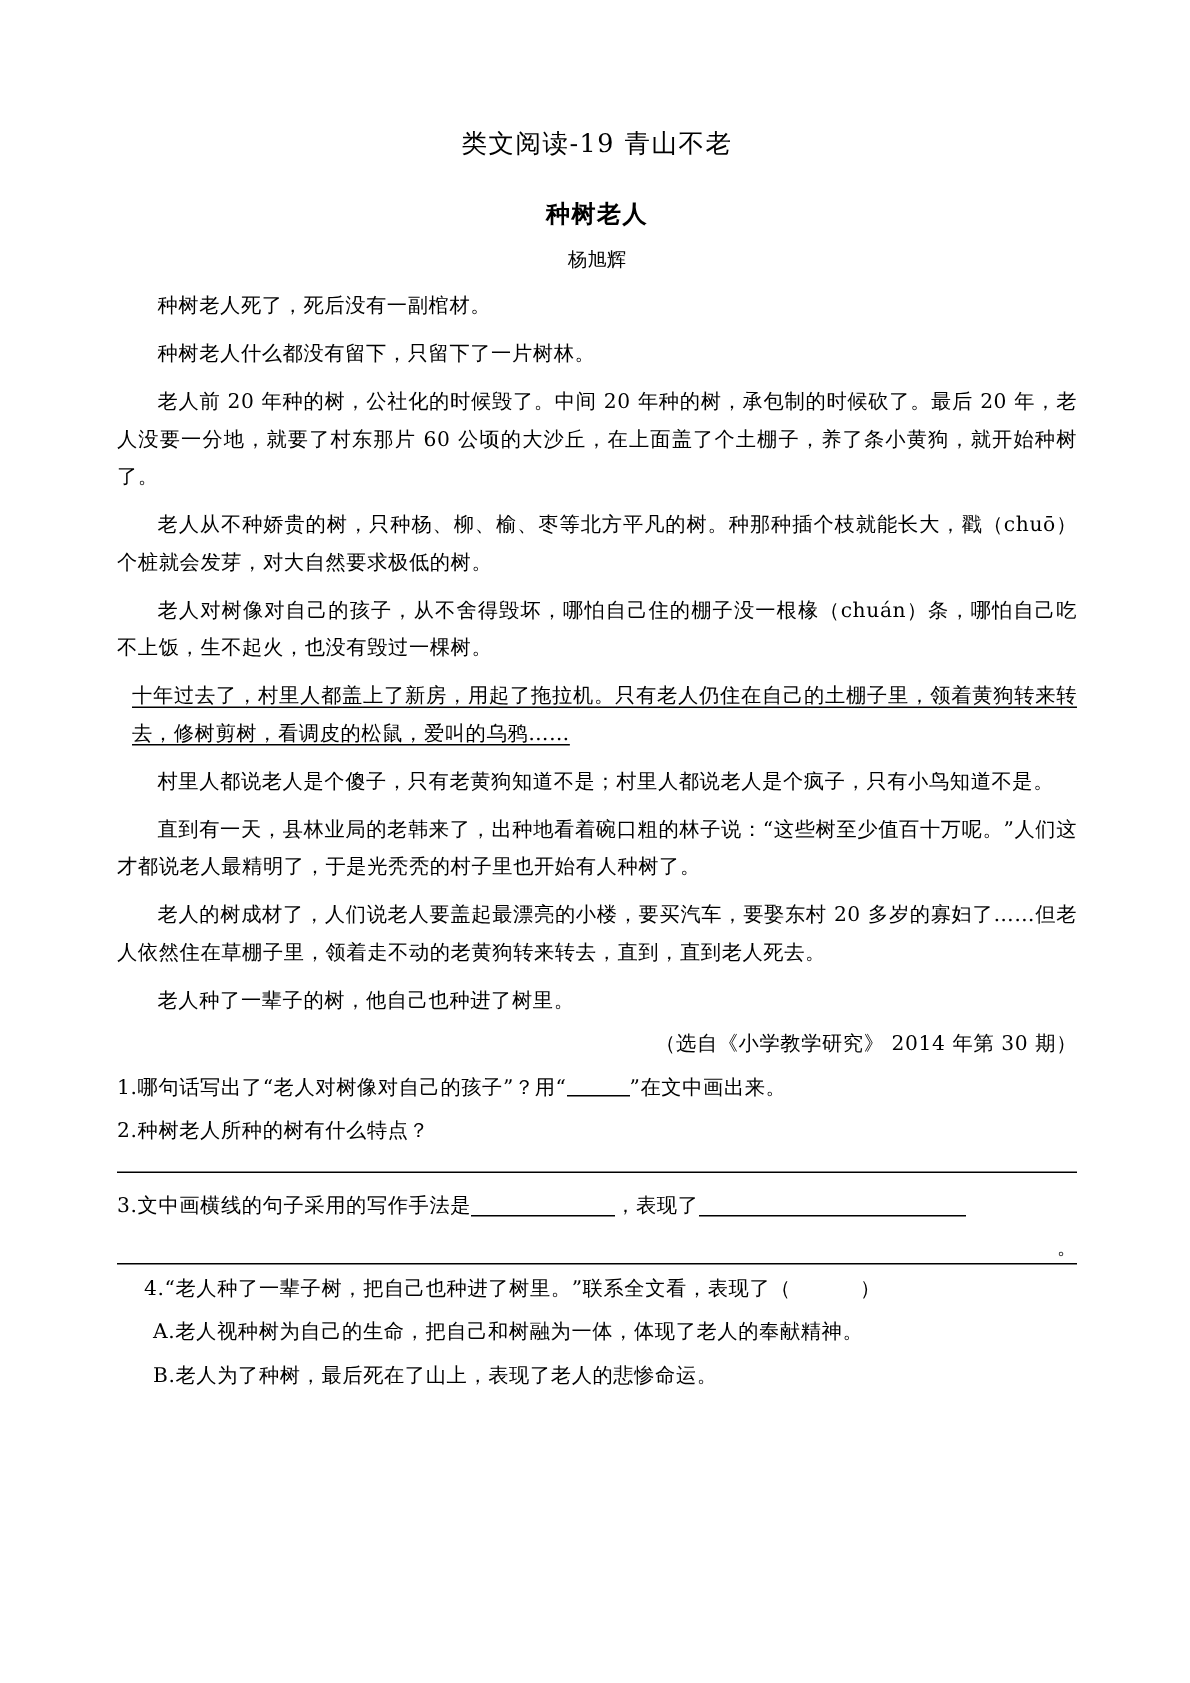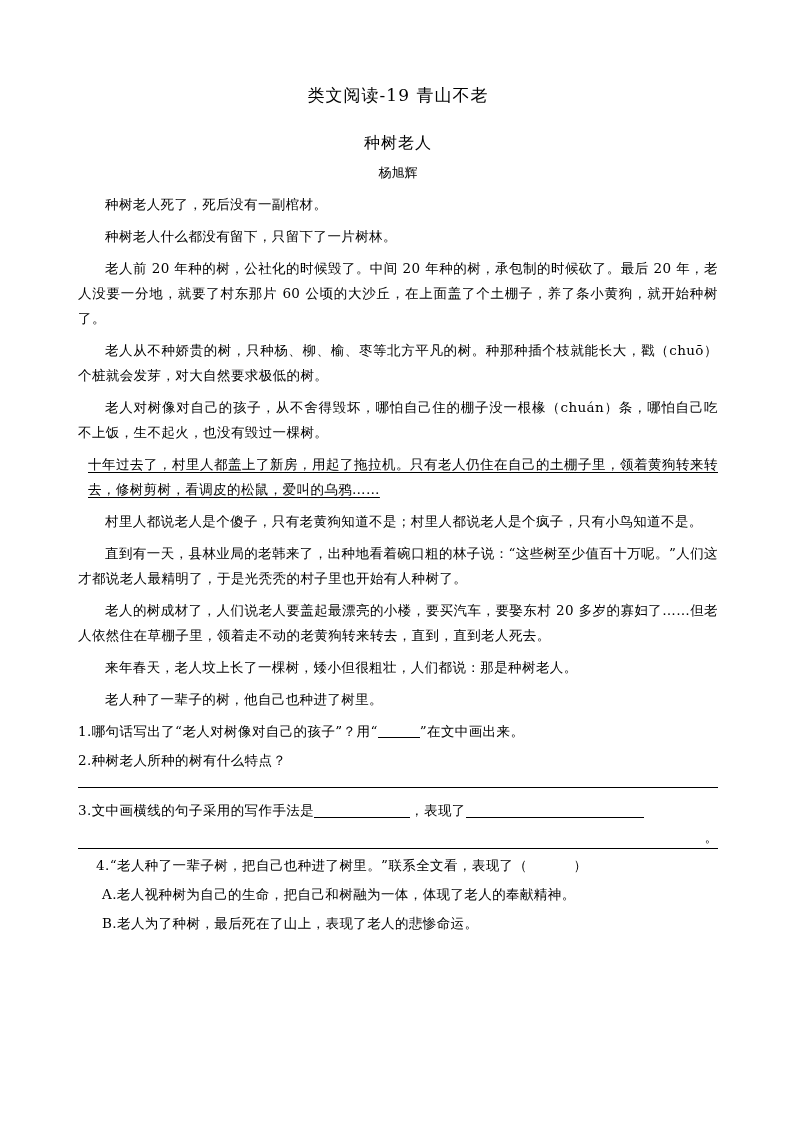--- a/index.html
+++ b/index.html
@@ -34,21 +34,21 @@
     font-size: 17px;
     letter-spacing: 1px;
     margin: 0 0 26px 0;
     font-weight: normal;
   }
   .article-title {
     text-align: center;
     font-size: 16px;
     letter-spacing: 1px;
     margin: 0 0 10px 0;
-    font-weight: normal;
+    font-weight: bold;
   }
   .author {
     text-align: center;
     font-size: 13px;
     margin: 0 0 10px 0;
   }
   p.para {
     font-size: 13.5px;
     line-height: 25px;
     margin: 0 0 7px 0;
@@ -140,23 +140,23 @@
 
     <p class="para">种树老人死了，死后没有一副棺材。</p>
     <p class="para">种树老人什么都没有留下，只留下了一片树林。</p>
     <p class="para">老人前 20 年种的树，公社化的时候毁了。中间 20 年种的树，承包制的时候砍了。最后 20 年，老人没要一分地，就要了村东那片 60 公顷的大沙丘，在上面盖了个土棚子，养了条小黄狗，就开始种树了。</p>
     <p class="para">老人从不种娇贵的树，只种杨、柳、榆、枣等北方平凡的树。种那种插个枝就能长大，戳（chuō）个桩就会发芽，对大自然要求极低的树。</p>
     <p class="para">老人对树像对自己的孩子，从不舍得毁坏，哪怕自己住的棚子没一根椽（chuán）条，哪怕自己吃不上饭，生不起火，也没有毁过一棵树。</p>
     <p class="para noindent underlined">十年过去了，村里人都盖上了新房，用起了拖拉机。只有老人仍住在自己的土棚子里，领着黄狗转来转去，修树剪树，看调皮的松鼠，爱叫的乌鸦……</p>
     <p class="para">村里人都说老人是个傻子，只有老黄狗知道不是；村里人都说老人是个疯子，只有小鸟知道不是。</p>
     <p class="para">直到有一天，县林业局的老韩来了，出种地看着碗口粗的林子说：“这些树至少值百十万呢。”人们这才都说老人最精明了，于是光秃秃的村子里也开始有人种树了。</p>
     <p class="para">老人的树成材了，人们说老人要盖起最漂亮的小楼，要买汽车，要娶东村 20 多岁的寡妇了……但老人依然住在草棚子里，领着走不动的老黄狗转来转去，直到，直到老人死去。</p>
-    <p class="para">来年春天，老人坟上长了一棵树，矮小但很粗壮，人们都说：那是种树老人。</p>
     <p class="para">老人种了一辈子的树，他自己也种进了树里。</p>
 
+    <div class="source">（选自《小学教学研究》 2014 年第 30 期）</div>
 
     <div class="q">
       <span>1.</span><span>哪句话写出了“老人对树像对自己的孩子”？用“</span><span class="short-blank"></span><span>”在文中画出来。</span>
     </div>
 
     <div class="q">
       <span>2.</span><span>种树老人所种的树有什么特点？</span>
     </div>
 
     <div class="ruleline"></div>

